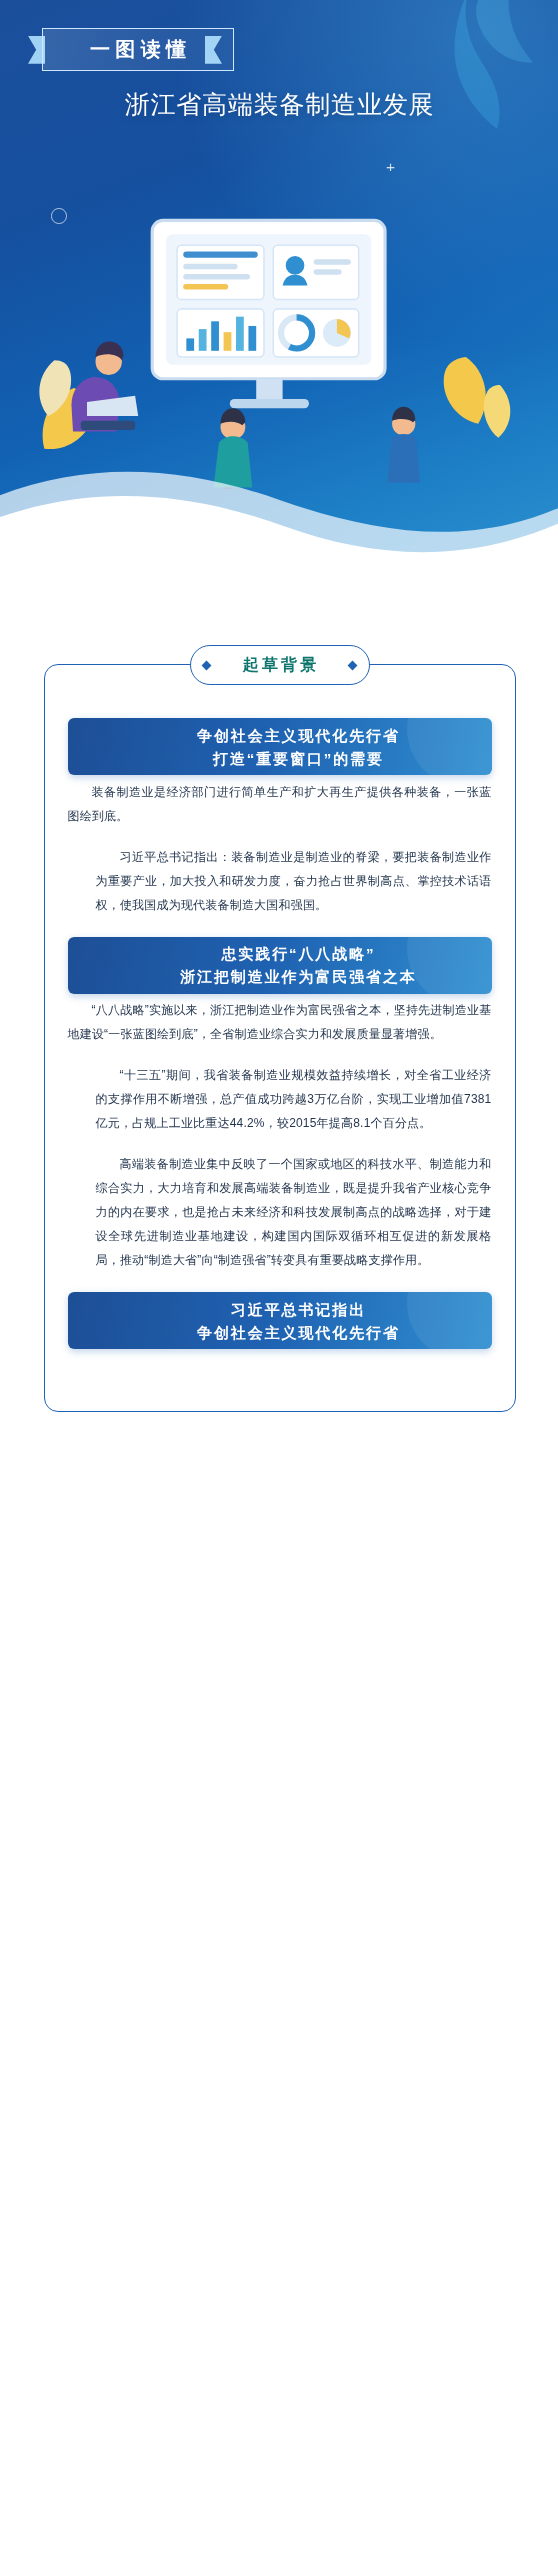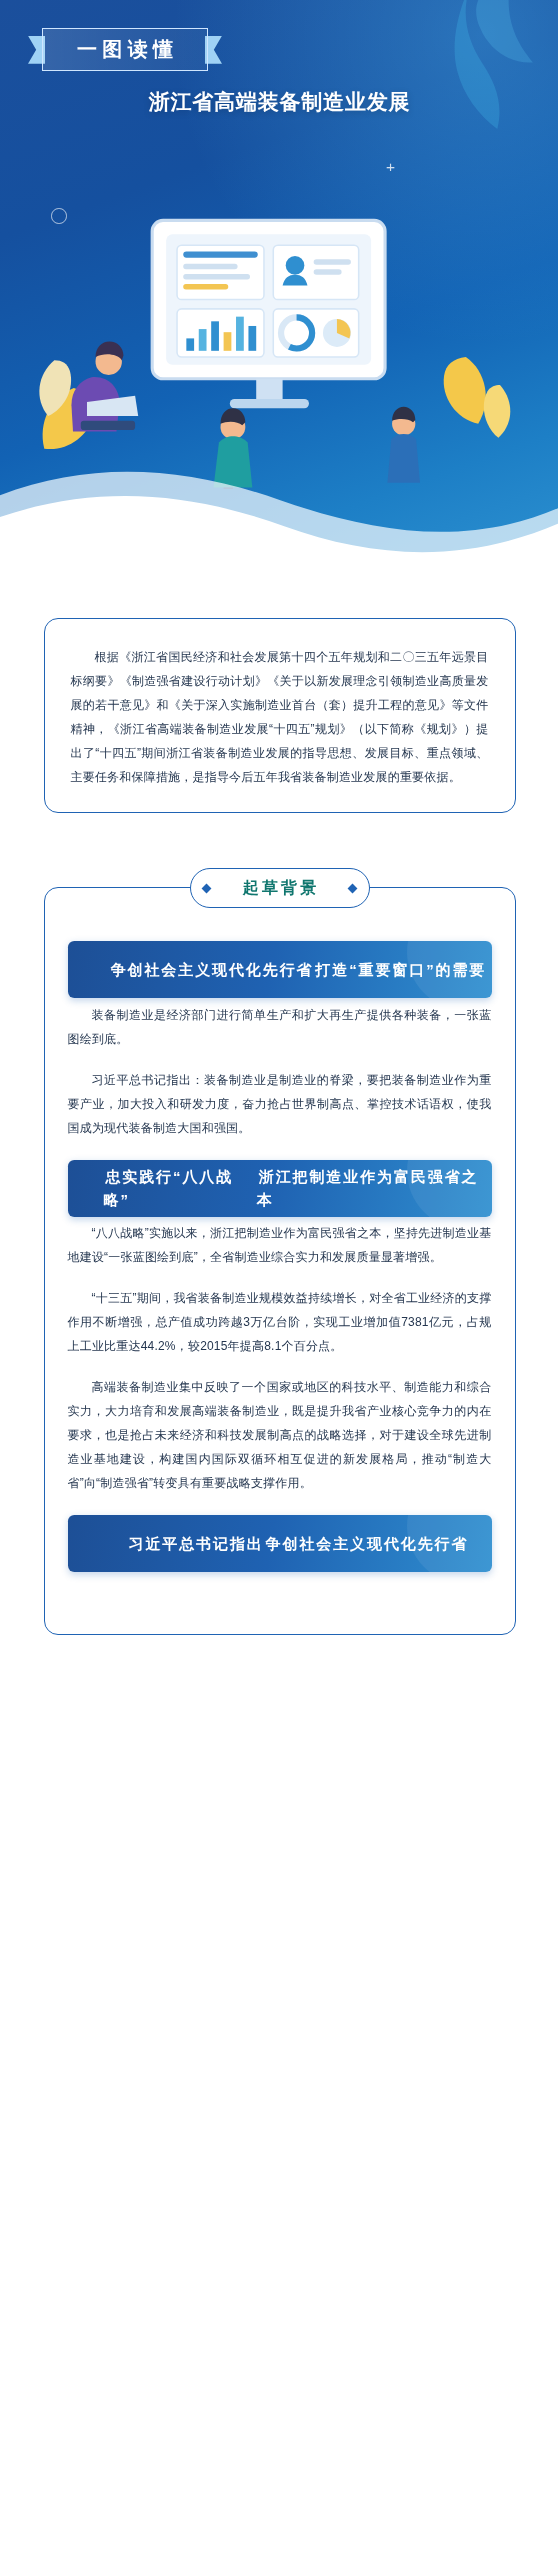--- a/index.html
+++ b/index.html
@@ -54,21 +54,21 @@
 
   
   .ribbon {
     position: absolute;
     left: 28px; top: 28px;
     width: 194px; height: 43px;
   }
   .ribbon-body {
     position: absolute;
     left: 14px; top: 0;
-    width: 166px; height: 43px;
+    width: 192px; height: 43px;
     border: 1.6px solid #cfe6ff;
     background: linear-gradient(90deg, rgba(255,255,255,.12), rgba(255,255,255,.04));
     display: flex; align-items: center; justify-content: center;
   }
   .ribbon-body span {
     color: #ffffff;
     font-size: 20px;
     letter-spacing: 5.4px;
     font-weight: bold;
     text-indent: 5.4px;
@@ -82,22 +82,22 @@
   .ribbon-tail-l { left: 0; clip-path: polygon(0 0, 100% 0, 100% 100%, 0 100%, 48% 50%); }
   .ribbon-tail-r { right: 0; clip-path: polygon(0 0, 100% 0, 52% 50%, 100% 100%, 0 100%); }
 
   .hero-title {
     position: absolute;
     left: 0; right: 0; top: 88px;
     text-align: center;
     color: #ffffff;
   }
   .hero-title .l1 {
-    font-size: 21px;
-    font-weight: bold;
+    font-size: 25px;
+    font-weight: normal;
     letter-spacing: 0.8px;
     text-shadow: 0 1.6px 7.8px rgba(0,0,0,.18);
   }
   .hero-title .l2 {
     margin-top: 12.4px;
     font-size: 25.6px;
     font-weight: bold;
     letter-spacing: 3.1px;
     text-shadow: 0 1.6px 7.8px rgba(0,0,0,.18);
   }
@@ -150,29 +150,29 @@
   .card-title::after { right: 12.4px; }
 
   p.body {
     font-size: 12px;
     line-height: 24px;
     color: #24364f;
     text-align: justify;
     text-indent: 2em;
     letter-spacing: 0.2px;
   }
-  p.body + p.body { margin-top: 17px; }
+  p.body + p.body { margin-top: 17px; margin-left: 28px; }
 
   
   .banner {
     margin: 20px 0 4.7px;
     height: 57px;
     border-radius: 6.2px;
     background: linear-gradient(100deg, #1d4f96 0%, #1f62b2 48%, #2f8fd0 100%);
-    display: flex; flex-direction: row;
+    display: flex; flex-direction: column;
     align-items: center; justify-content: center;
     box-shadow: 0 2.3px 7.8px rgba(31,99,180,.25);
     position: relative;
     overflow: hidden;
     padding-left: 36px;
   }
   .banner::after {
     content: "";
     position: absolute;
     right: -31px; top: -47px;
@@ -289,23 +289,20 @@
         <path d="M504 316c5-5 10-7 16-7s11 2 16 7l5 56h-42z" fill="#2b6fb8"></path>
       </g>
     </svg>
 
     <svg class="hero-wave" viewBox="0 0 720 300" preserveAspectRatio="none">
       <path d="M0 178c120-46 240-36 360 6s240 62 360 10V300H0z" fill="#eaf4fb" opacity=".75"></path>
       <path d="M0 206c130-44 250-30 366 12s234 48 354-4V300H0z" fill="#ffffff"></path>
     </svg>
   </div>
 
-  <div class="card summary">
-    <p class="body">根据《浙江省国民经济和社会发展第十四个五年规划和二〇三五年远景目标纲要》《制造强省建设行动计划》《关于以新发展理念引领制造业高质量发展的若干意见》和《关于深入实施制造业首台（套）提升工程的意见》等文件精神，《浙江省高端装备制造业发展“十四五”规划》（以下简称《规划》）提出了“十四五”期间浙江省装备制造业发展的指导思想、发展目标、重点领域、主要任务和保障措施，是指导今后五年我省装备制造业发展的重要依据。</p>
-  </div>
 
   <div class="card section">
     <div class="card-title">
       <span>起草背景</span>
     </div>
 
     <div class="banner first">
       <b>争创社会主义现代化先行省</b>
       <b>打造“重要窗口”的需要</b>
     </div>

